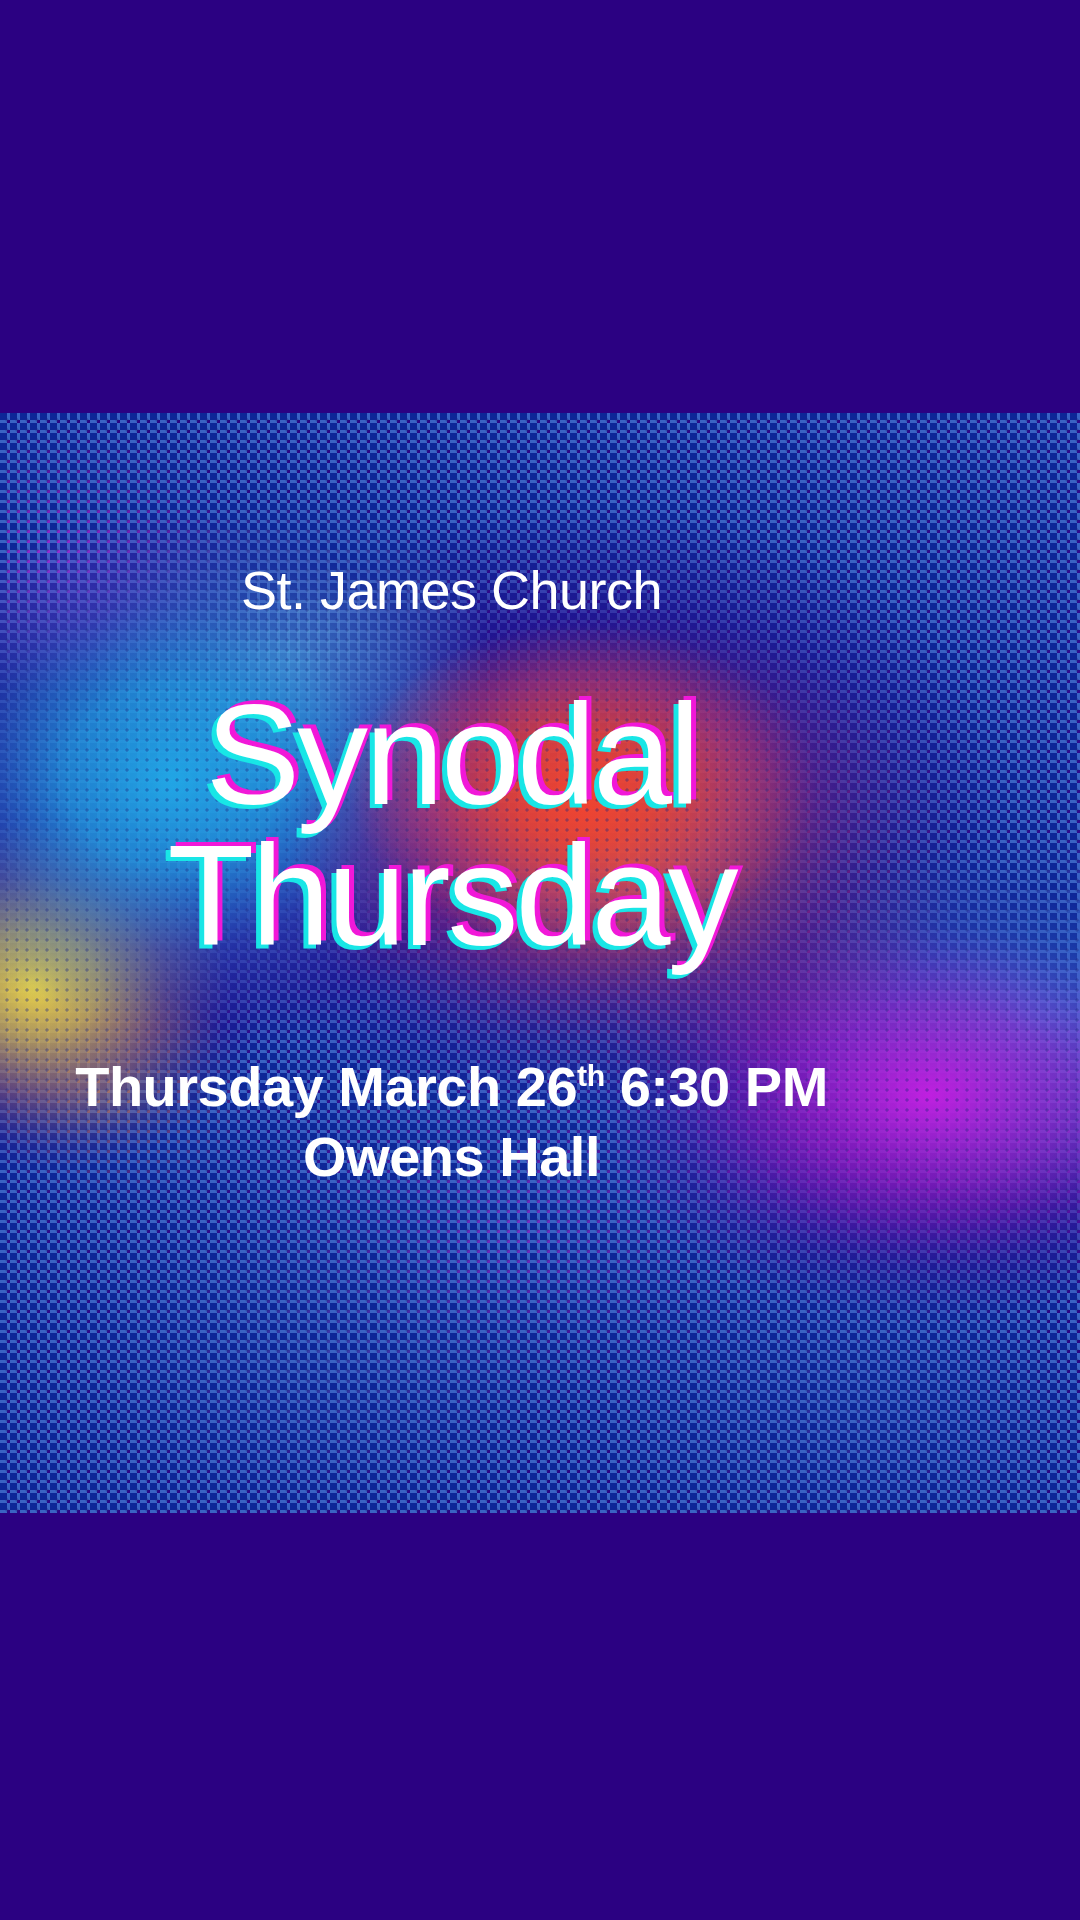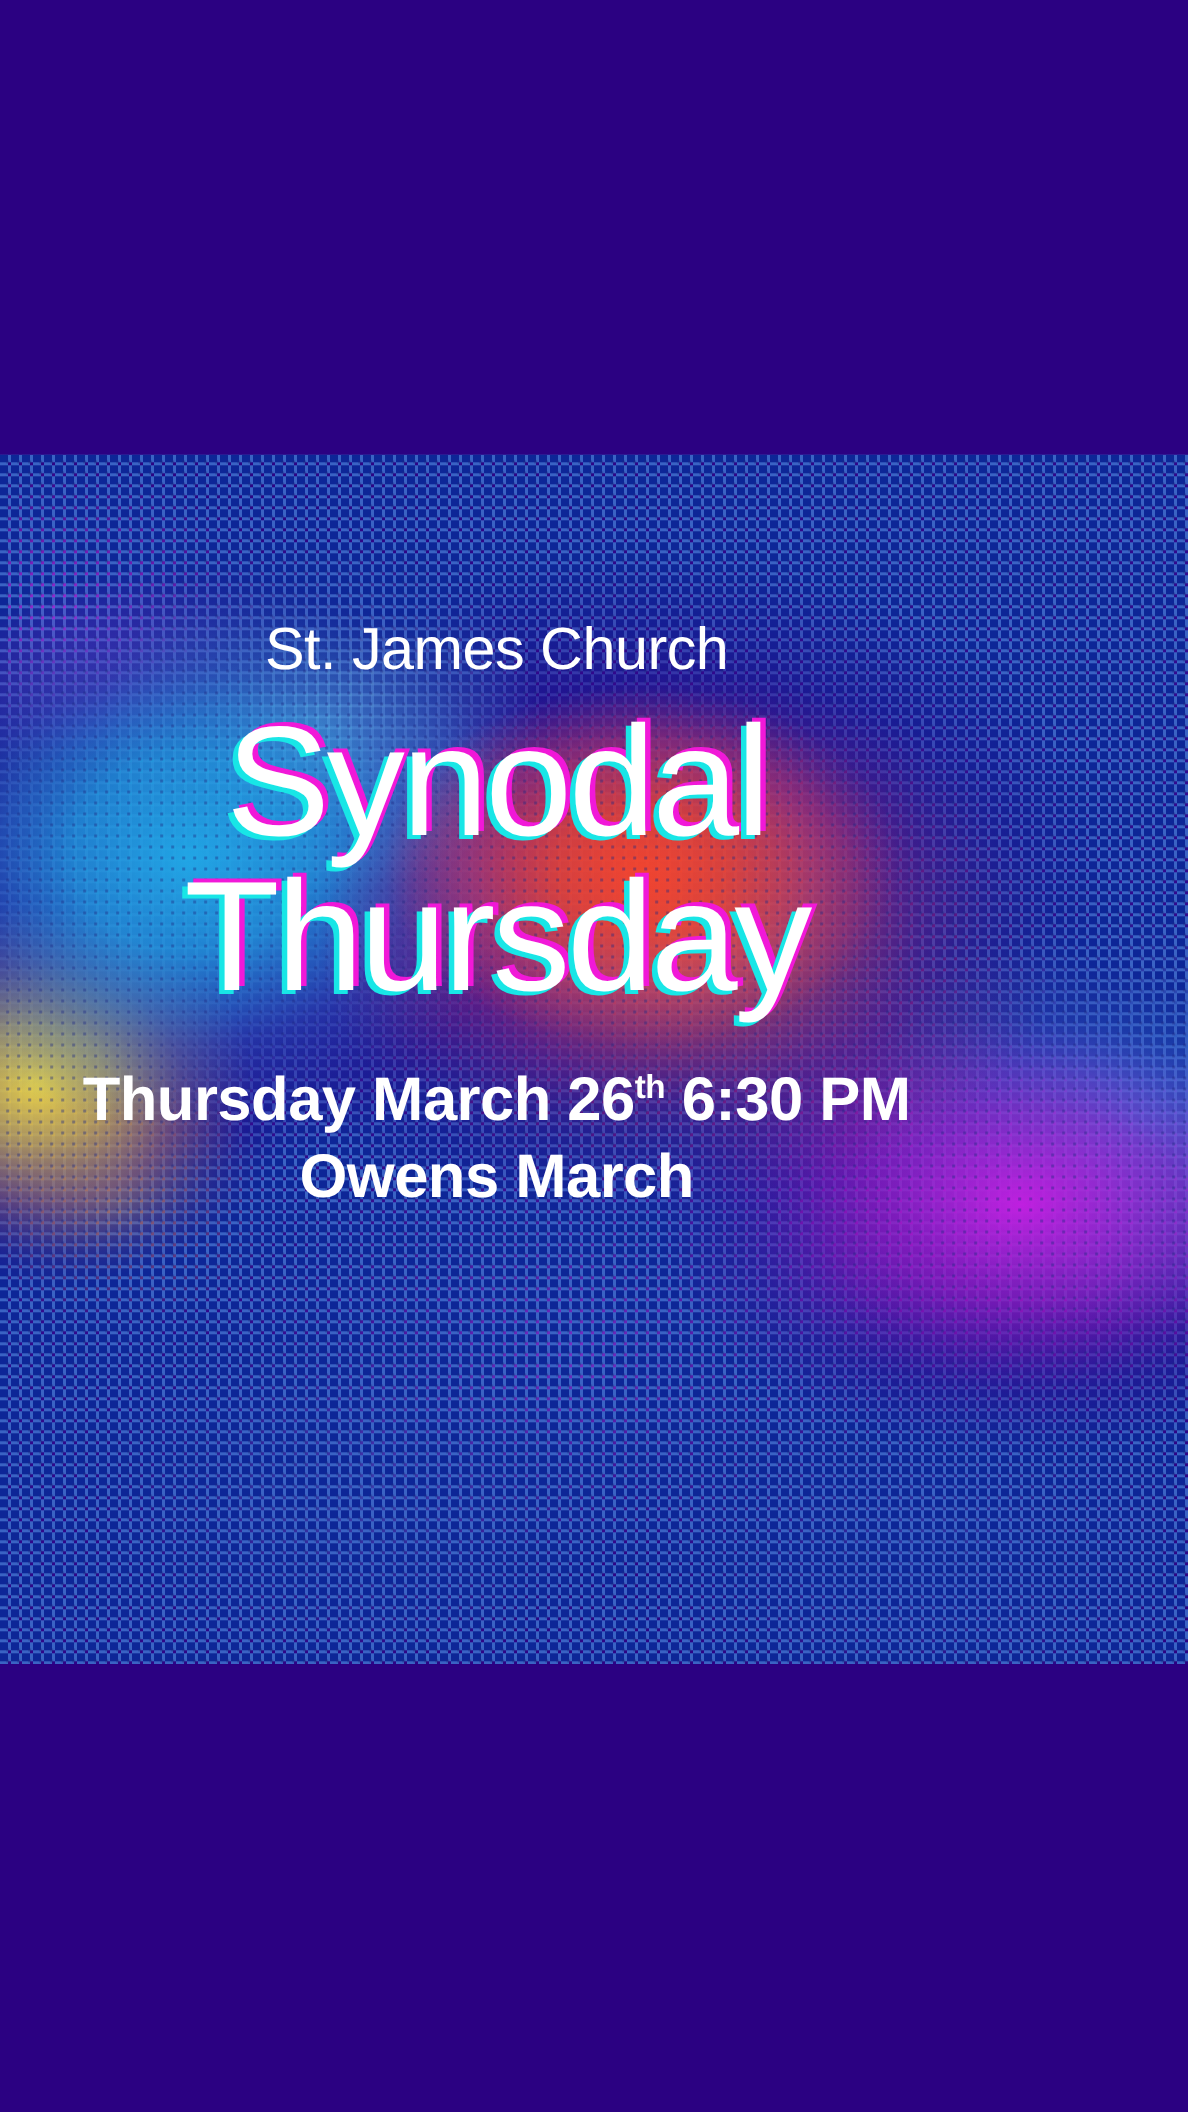--- a/index.html
+++ b/index.html
@@ -103,20 +103,21 @@
     position: absolute;
     left: 0;
     top: 413px;
     width: 903px;
     height: 1100px;
     display: flex;
     flex-direction: column;
     align-items: center;
     justify-content: flex-start;
     text-align: center;
+    gap: 44px;
   }
 
   .eyebrow {
     margin-top: 150px;
     color: #ffffff;
     font-size: 54px;
     line-height: 1.0;
     font-weight: 400;
     letter-spacing: -0.5px;
     white-space: nowrap;
@@ -180,17 +181,17 @@
 
     <div class="eyebrow">St. James Church</div>
 
     <div class="headline">
       <div class="headline-line">Synodal</div>
       <div class="headline-line">Thursday</div>
     </div>
 
     <div class="footer">
       <div class="footer-date"><span>Thursday March 26</span><sup>th</sup><span> 6:30 PM</span></div>
-      <div class="footer-venue">Owens March</div>
+      <div class="footer-venue">Owens Hall</div>
     </div>
 
   </div>
 </div>
 
 </body></html>

